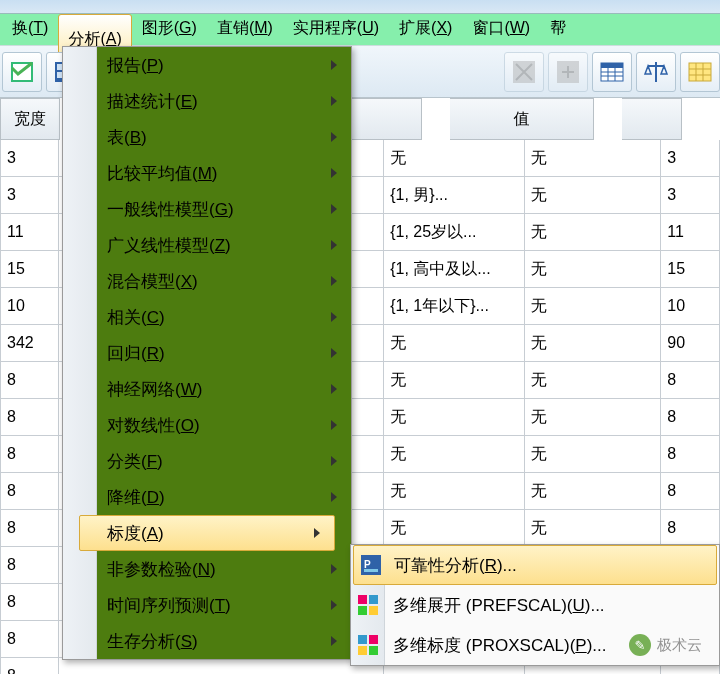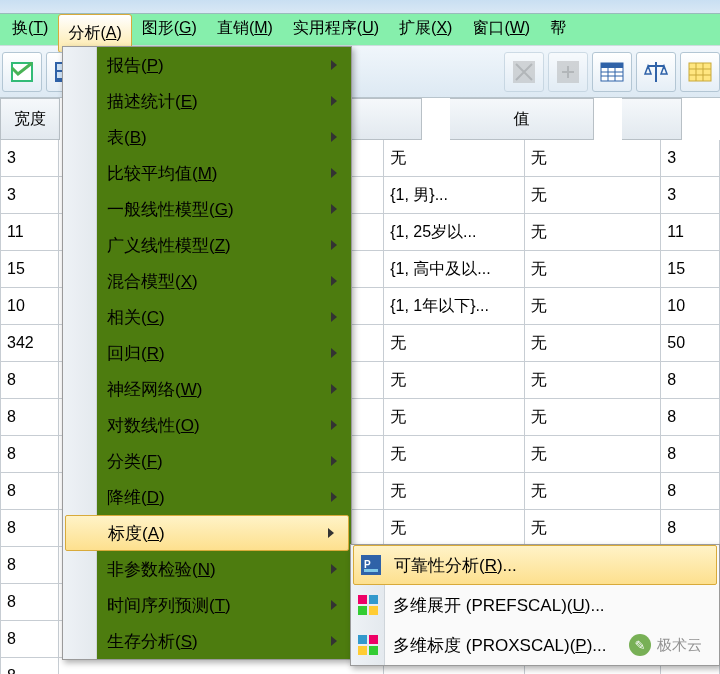--- a/index.html
+++ b/index.html
@@ -3,21 +3,21 @@
 <meta charset="utf-8">
 <style>
 * { box-sizing: border-box; margin: 0; padding: 0; font-family: "Microsoft YaHei", SimSun, sans-serif; }
 body { background: #fff; width: 720px; height: 674px; overflow: hidden; position: relative; font-size: 15px; }
 
 .titlebar { background: linear-gradient(#c9dff2, #d9e8f5); height: 14px; border-bottom: 1px solid #9bb; }
 
 .menubar { background: #86efac; height: 32px; display: flex; align-items: flex-start; border-bottom: 1px solid #cdd; padding-left: 2px; }
 .menu-item { padding: 4px 10px; font-size: 16px; cursor: default; }
 .menu-item u { text-decoration: underline; }
-.menu-item.active { background: linear-gradient(#fff,#fde9a8); border: 1px solid #d8aa3a; border-radius: 3px; padding: 8px 9px; }
+.menu-item.active { background: linear-gradient(#fff,#fde9a8); border: 1px solid #d8aa3a; border-radius: 3px; padding: 14px 9px; }
 
 .toolbar { background: linear-gradient(#f0f6fb,#dde9f3); height: 52px; display: flex; align-items: center; border-bottom: 1px solid #b8c4cc; padding-left: 2px; gap: 4px; }
 .tool-btn { width: 40px; height: 40px; border: 1px solid #b3c6d4; border-radius: 3px; background: linear-gradient(#fff,#e5eef6); display: flex; align-items: center; justify-content: center; }
 .tool-btn svg { width: 28px; height: 28px; }
 .toolbar-gap { flex: 1; }
 
 .grid { position: absolute; top: 98px; left: 0; right: 0; bottom: 0; }
 .grid-header { display: flex; height: 42px; gap: 28px; }
 .grid-header .hcell { background: linear-gradient(#f5f8fb,#e2e9ef); border: 1px solid #b8c0c6; border-left: none; display: flex; align-items: center; justify-content: center; font-size: 16px; }
 .grid-body .row { display: flex; height: 37px; }
@@ -27,21 +27,21 @@
 .col-val { width: 144px; }
 .col-miss { width: 140px; }
 .col-last { width: 60px; }
 .grid-header .col-width { border-left: 1px solid #b8c0c6; justify-content: center; }
 .grid-body .col-width { border-left: 1px solid #c7cdd3; }
 
 
 .dropdown { position: absolute; top: 46px; left: 62px; width: 290px; background: #4d7c0f; border: 1px solid #9a9a9a; box-shadow: 2px 3px 6px rgba(0,0,0,.3); z-index: 10; }
 .dropdown .dd-item { height: 36px; display: flex; align-items: center; padding-left: 44px; position: relative; font-size: 17px; cursor: default; }
 .dropdown .dd-item .arrow { position: absolute; right: 14px; top: 50%; transform: translateY(-50%); width:0;height:0;border-top:5px solid transparent;border-bottom:5px solid transparent;border-left:6px solid #333; }
-.dropdown .dd-item.highlight { background: linear-gradient(#fff3c7,#fde08e); border: 1px solid #d8aa3a; border-radius: 2px; margin: 0 2px; padding-left: 42px; }
+.dropdown .dd-item.highlight { background: linear-gradient(#fff3c7,#fde08e); border: 1px solid #d8aa3a; border-radius: 2px; margin: 0 16px; padding-left: 27px; }
 .dropdown .gutter { position: absolute; left: 0; top: 0; bottom: 0; width: 34px; background: linear-gradient(to right,#eef2f6,#e4e9ee); border-right: 1px solid #cfd5da; }
 .dropdown .dd-items { position: relative; }
 
 
 .submenu { position: absolute; top: 544px; left: 350px; width: 370px; background: #fafafa; border: 1px solid #9a9a9a; box-shadow: 2px 3px 6px rgba(0,0,0,.3); z-index: 11; }
 .submenu .gutter { position: absolute; left: 0; top: 0; bottom: 0; width: 34px; background: linear-gradient(to right,#eef2f6,#e4e9ee); border-right: 1px solid #cfd5da; }
 .submenu .sm-items { position: relative; }
 .submenu .sm-item { height: 40px; display: flex; align-items: center; padding-left: 42px; font-size: 17px; position: relative; cursor: default; }
 .submenu .sm-item.highlight { background: linear-gradient(#fff3c7,#fde08e); border: 1px solid #d8aa3a; border-radius: 2px; margin: 0 2px; padding-left: 40px; }
 .submenu .sm-icon { position: absolute; left: 6px; width: 22px; height: 22px; display:flex; align-items:center; justify-content:center; }
@@ -164,21 +164,21 @@
         <div class="cell col-fill"></div>
         <div class="cell col-val">{1, 1年以下}...</div>
         <div class="cell col-miss">无</div>
         <div class="cell col-last">10</div>
       </div>
       <div class="row">
         <div class="cell col-width">342</div>
         <div class="cell col-fill"></div>
         <div class="cell col-val">无</div>
         <div class="cell col-miss">无</div>
-        <div class="cell col-last">50</div>
+        <div class="cell col-last">90</div>
       </div>
       <div class="row">
         <div class="cell col-width">8</div>
         <div class="cell col-fill"></div>
         <div class="cell col-val">无</div>
         <div class="cell col-miss">无</div>
         <div class="cell col-last">8</div>
       </div>
       <div class="row">
         <div class="cell col-width">8</div>

